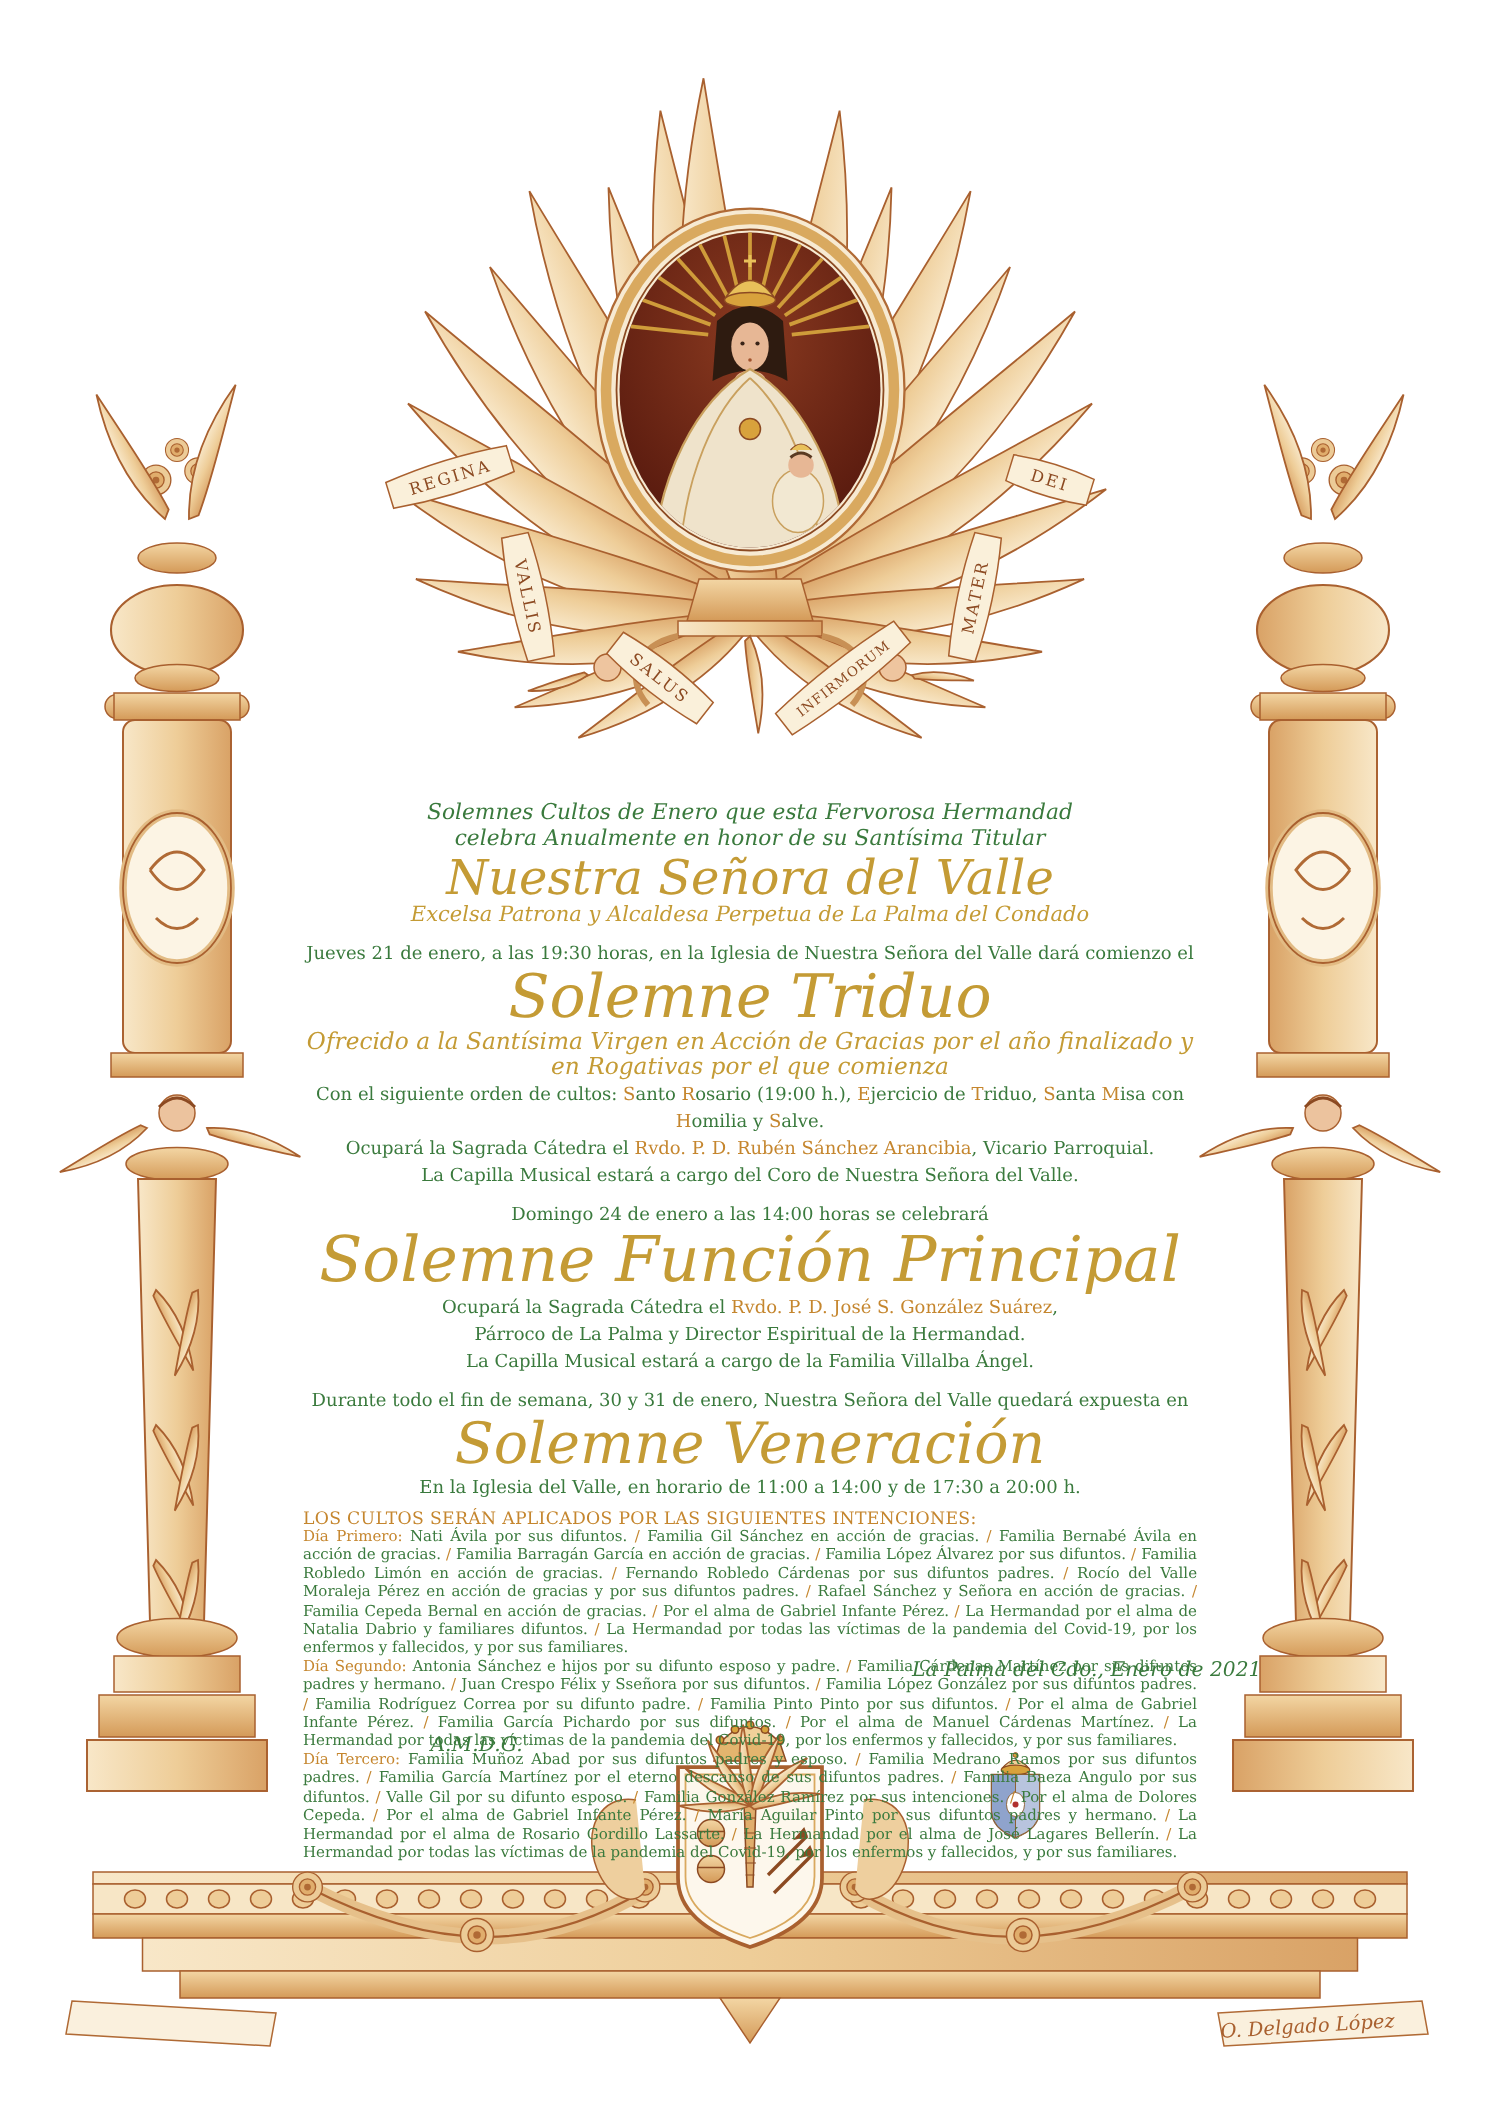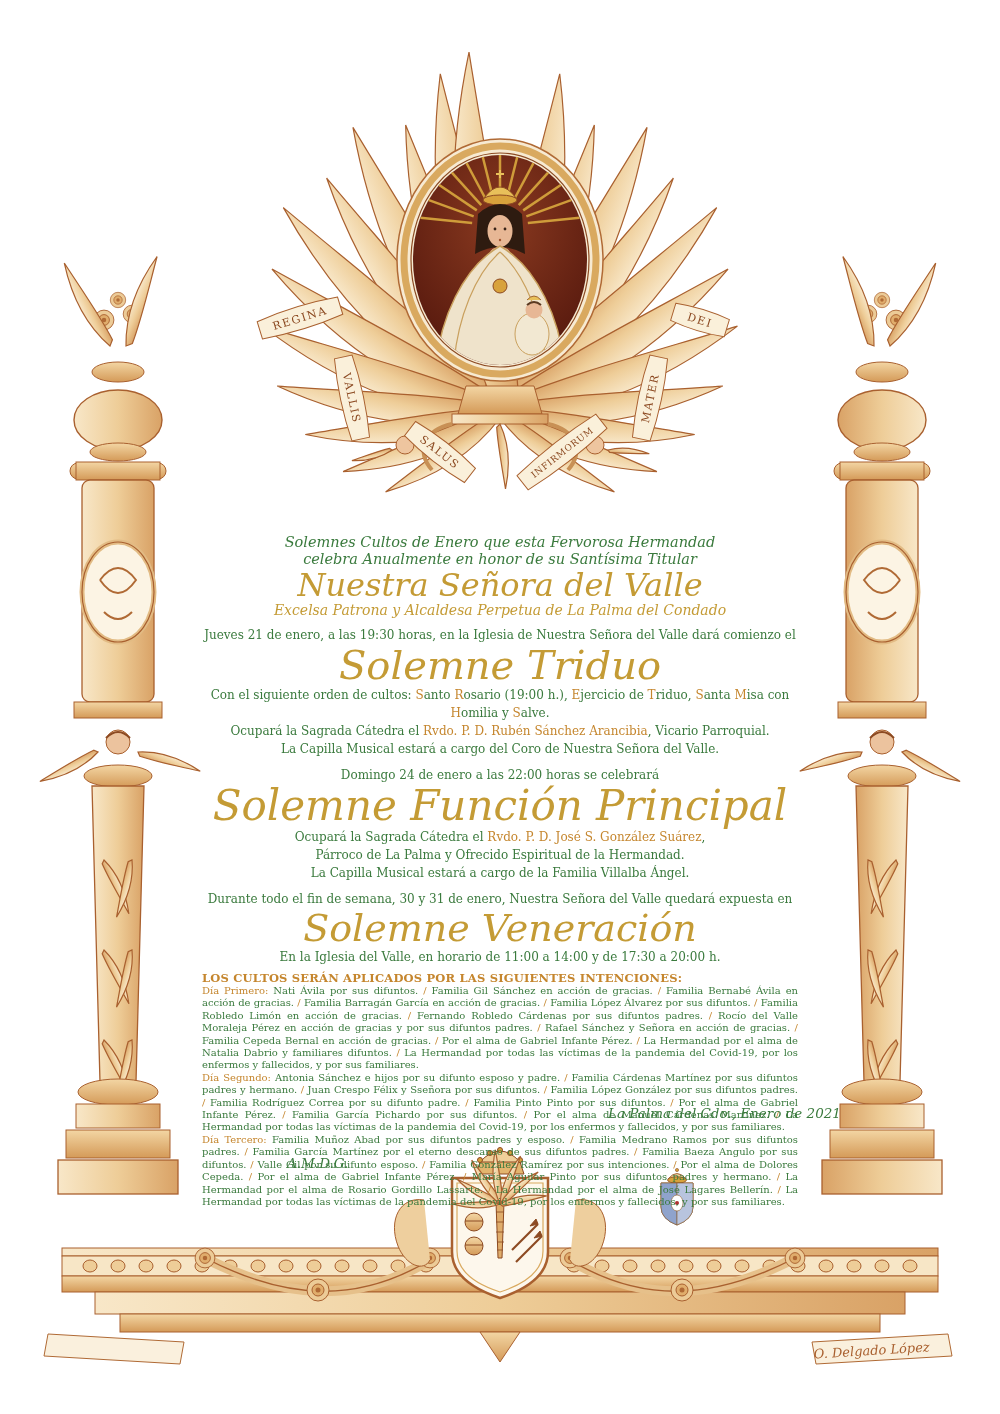--- a/index.html
+++ b/index.html
@@ -20,21 +20,21 @@
   .t-nsv{font-style:italic;font-size:32px;line-height:34px;color:var(--gold);}
   .t-sub{font-style:italic;font-size:14px;line-height:16px;color:var(--gold);}
   .t-triduo{font-style:italic;font-size:40px;line-height:42px;color:var(--gold);}
   .t-funcion{font-style:italic;font-size:42px;line-height:44px;color:var(--gold);}
   .t-vener{font-style:italic;font-size:38px;line-height:40px;color:var(--gold);}
   .gold-line{font-style:italic;font-size:15.5px;line-height:17px;color:var(--gold);}
   .mt8{margin-top:8px!important;}
   .seg-g{color:var(--green);} .seg-o{color:var(--accent);}
   .seg-l,.seg-s{color:var(--accent);}
   .intents{margin-top:6px;text-align:justify;}
-  .int-head{font-size:11.5px;line-height:13px;color:var(--accent);text-align:left;letter-spacing:.2px;font-weight:bold;}
+  .int-head{font-size:11.5px;line-height:13px;color:var(--accent);text-align:left;letter-spacing:.2px;}
   .int-day{font-size:10px;line-height:12.4px;color:var(--green);text-align:justify;}
   .footer-amdg{position:absolute;left:287px;top:1155px;font-style:italic;font-size:13.5px;color:var(--green);}
   .footer-date{position:absolute;left:608px;top:1105px;font-style:italic;font-size:13.5px;color:var(--green);}
 </style>
 </head>
 <body>
 
 <div class="page">
 
   <svg class="frame" width="1000" height="1414" viewBox="0 0 1000 1414" aria-hidden="true">
@@ -308,28 +308,29 @@
   </svg>
 
   <div class="textcol">
     <p class="sm">Solemnes Cultos de Enero que esta Fervorosa Hermandad</p>
     <p class="sm">celebra Anualmente en honor de su Santísima Titular</p>
     <p class="t-nsv">Nuestra Señora del Valle</p>
     <p class="t-sub">Excelsa Patrona y Alcaldesa Perpetua de La Palma del Condado</p>
 
     <p class="sm2 mt8">Jueves 21 de enero, a las 19:30 horas, en la Iglesia de Nuestra Señora del Valle dará comienzo el</p>
     <p class="t-triduo">Solemne Triduo</p>
+    <p class="gold-line">Ofrecido a la Santísima Virgen en Acción de Gracias por el año finalizado y en Rogativas por el que comienza</p>
     <p class="sm2"><span class="seg-g">Con el siguiente orden de cultos: </span><span class="seg-o">S</span><span class="seg-g">anto </span><span class="seg-o">R</span><span class="seg-g">osario (19:00 h.), </span><span class="seg-o">E</span><span class="seg-g">jercicio de </span><span class="seg-o">T</span><span class="seg-g">riduo, </span><span class="seg-o">S</span><span class="seg-g">anta </span><span class="seg-o">M</span><span class="seg-g">isa con </span><span class="seg-o">H</span><span class="seg-g">omilia y </span><span class="seg-o">S</span><span class="seg-g">alve.</span></p>
     <p class="sm2"><span class="seg-g">Ocupará la Sagrada Cátedra el </span><span class="seg-o">Rvdo. P. D. Rubén Sánchez Arancibia</span><span class="seg-g">, Vicario Parroquial.</span></p>
     <p class="sm2">La Capilla Musical estará a cargo del Coro de Nuestra Señora del Valle.</p>
 
-    <p class="sm2 mt8">Domingo 24 de enero a las 22:00 horas se celebrará</p>
+    <p class="sm2 mt8">Domingo 24 de enero a las 14:00 horas se celebrará</p>
     <p class="t-funcion">Solemne Función Principal</p>
     <p class="sm2"><span class="seg-g">Ocupará la Sagrada Cátedra el </span><span class="seg-o">Rvdo. P. D. José S. González Suárez</span><span class="seg-g">,</span></p>
-    <p class="sm2">Párroco de La Palma y Ofrecido Espiritual de la Hermandad.</p>
+    <p class="sm2">Párroco de La Palma y Director Espiritual de la Hermandad.</p>
     <p class="sm2">La Capilla Musical estará a cargo de la Familia Villalba Ángel.</p>
 
     <p class="sm2 mt8">Durante todo el fin de semana, 30 y 31 de enero, Nuestra Señora del Valle quedará expuesta en</p>
     <p class="t-vener">Solemne Veneración</p>
     <p class="sm2">En la Iglesia del Valle, en horario de 11:00 a 14:00 y de 17:30 a 20:00 h.</p>
 
     <div class="intents">
       <p class="int-head">LOS CULTOS SERÁN APLICADOS POR LAS SIGUIENTES INTENCIONES:</p>
       <p class="int-day"><span class="seg-l">Día Primero: </span><span class="seg-g">Nati Ávila por sus difuntos.</span><span class="seg-s"> / </span><span class="seg-g">Familia Gil Sánchez en acción de gracias.</span><span class="seg-s"> / </span><span class="seg-g">Familia Bernabé Ávila en acción de gracias.</span><span class="seg-s"> / </span><span class="seg-g">Familia Barragán García en acción de gracias.</span><span class="seg-s"> / </span><span class="seg-g">Familia López Álvarez por sus difuntos.</span><span class="seg-s"> / </span><span class="seg-g">Familia Robledo Limón en acción de gracias.</span><span class="seg-s"> / </span><span class="seg-g">Fernando Robledo Cárdenas por sus difuntos padres.</span><span class="seg-s"> / </span><span class="seg-g">Rocío del Valle Moraleja Pérez en acción de gracias y por sus difuntos padres.</span><span class="seg-s"> / </span><span class="seg-g">Rafael Sánchez y Señora en acción de gracias.</span><span class="seg-s"> / </span><span class="seg-g">Familia Cepeda Bernal en acción de gracias.</span><span class="seg-s"> / </span><span class="seg-g">Por el alma de Gabriel Infante Pérez.</span><span class="seg-s"> / </span><span class="seg-g">La Hermandad por el alma de Natalia Dabrio y familiares difuntos.</span><span class="seg-s"> / </span><span class="seg-g">La Hermandad por todas las víctimas de la pandemia del Covid-19, por los enfermos y fallecidos, y por sus familiares.</span></p>
       <p class="int-day"><span class="seg-l">Día Segundo: </span><span class="seg-g">Antonia Sánchez e hijos por su difunto esposo y padre.</span><span class="seg-s"> / </span><span class="seg-g">Familia Cárdenas Martínez por sus difuntos padres y hermano.</span><span class="seg-s"> / </span><span class="seg-g">Juan Crespo Félix y Sseñora por sus difuntos.</span><span class="seg-s"> / </span><span class="seg-g">Familia López González por sus difuntos padres.</span><span class="seg-s"> / </span><span class="seg-g">Familia Rodríguez Correa por su difunto padre.</span><span class="seg-s"> / </span><span class="seg-g">Familia Pinto Pinto por sus difuntos.</span><span class="seg-s"> / </span><span class="seg-g">Por el alma de Gabriel Infante Pérez.</span><span class="seg-s"> / </span><span class="seg-g">Familia García Pichardo por sus difuntos.</span><span class="seg-s"> / </span><span class="seg-g">Por el alma de Manuel Cárdenas Martínez.</span><span class="seg-s"> / </span><span class="seg-g">La Hermandad por todas las víctimas de la pandemia del Covid-19, por los enfermos y fallecidos, y por sus familiares.</span></p>

